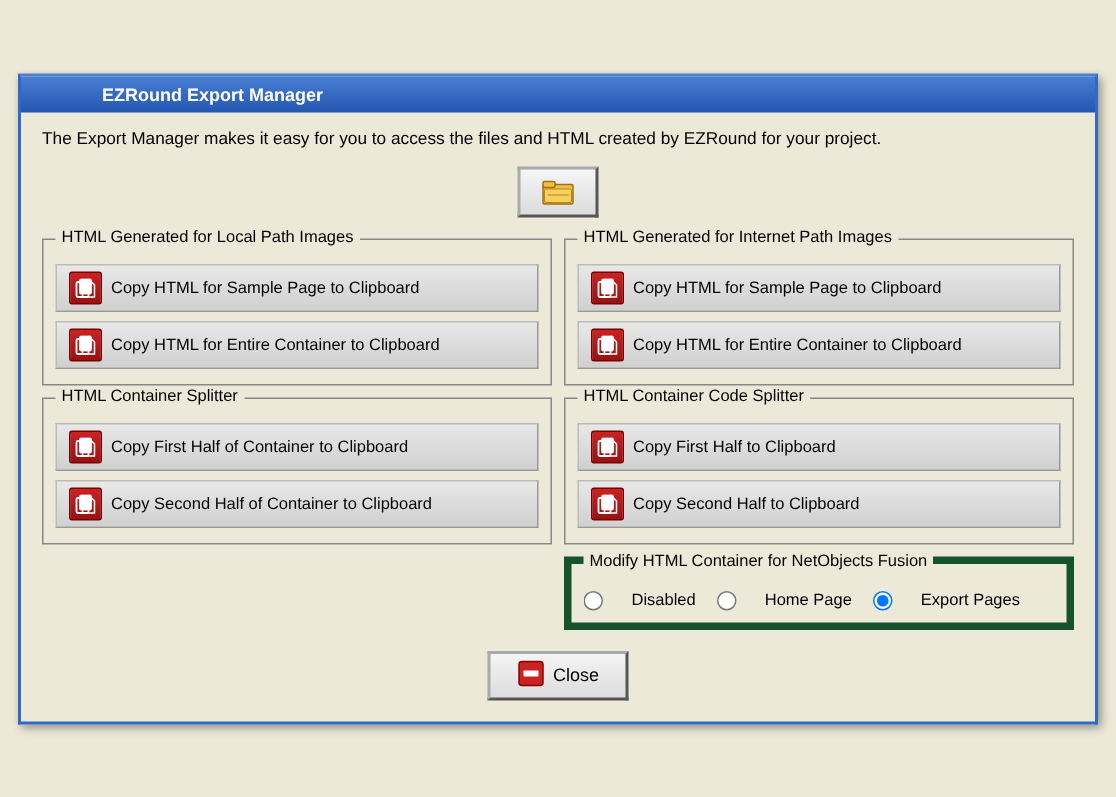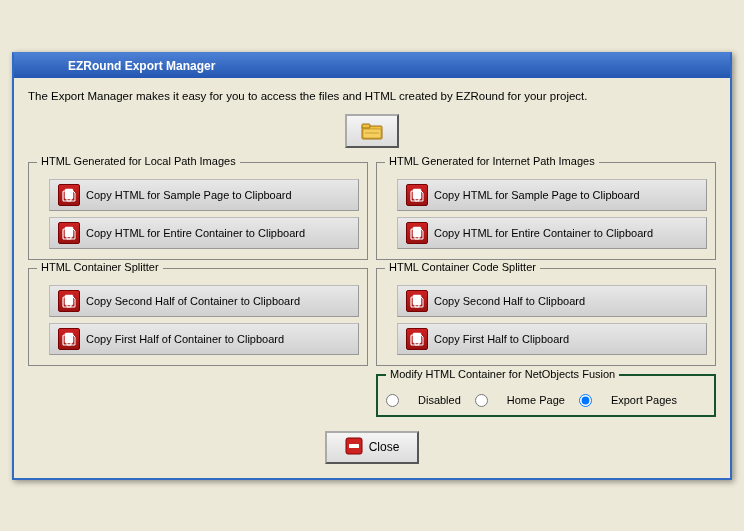--- a/index.html
+++ b/index.html
@@ -65,21 +65,21 @@
       gap: 8px;
     }
     .panel-col {
       flex: 1;
       display: flex;
       flex-direction: column;
       gap: 8px;
     }
     .group-box {
       border: 1px solid #888;
-      padding: 8px 8px 10px 20px;
+      padding: 8px 8px 10px 8px;
       position: relative;
     }
     .group-box-legend {
       position: absolute;
       top: -8px;
       left: 8px;
       background: #ece9d8;
       padding: 0 4px;
       font-size: 11px;
       color: #000;
@@ -121,21 +121,21 @@
       height: 14px;
     }
     .folder-icon {
       width: 22px;
       height: 20px;
       display: inline-flex;
       align-items: center;
       justify-content: center;
     }
     .modify-group {
-      border: 2px solid #14532d;
+      border: 5px solid #14532d;
       padding: 8px 8px 8px 8px;
       position: relative;
       margin-top: 0;
     }
     .modify-legend {
       position: absolute;
       top: -8px;
       left: 8px;
       background: #ece9d8;
       padding: 0 4px;
@@ -238,32 +238,32 @@
           <div class="group-box-content">
             <button class="action-btn">
               <span class="btn-icon">
                 <svg viewBox="0 0 14 14" fill="none">
                   <rect x="3" y="1" width="8" height="10" rx="1" fill="white" stroke="white" stroke-width="0.5"></rect>
                   <rect x="1" y="3" width="8" height="10" rx="1" fill="none" stroke="white" stroke-width="1.2"></rect>
                   <path d="M8 3 L11 6" stroke="white" stroke-width="1"></path>
                   <path d="M9 1 L13 5 L13 13 L5 13 L5 8" stroke="white" stroke-width="1" fill="none"></path>
                 </svg>
               </span>
+              <span>Copy First Half of Container to Clipboard</span>
+            </button>
+            <button class="action-btn">
+              <span class="btn-icon">
+                <svg viewBox="0 0 14 14" fill="none">
+                  <rect x="3" y="1" width="8" height="10" rx="1" fill="white" stroke="white" stroke-width="0.5"></rect>
+                  <rect x="1" y="3" width="8" height="10" rx="1" fill="none" stroke="white" stroke-width="1.2"></rect>
+                  <path d="M8 3 L11 6" stroke="white" stroke-width="1"></path>
+                  <path d="M9 1 L13 5 L13 13 L5 13 L5 8" stroke="white" stroke-width="1" fill="none"></path>
+                </svg>
+              </span>
               <span>Copy Second Half of Container to Clipboard</span>
-            </button>
-            <button class="action-btn">
-              <span class="btn-icon">
-                <svg viewBox="0 0 14 14" fill="none">
-                  <rect x="3" y="1" width="8" height="10" rx="1" fill="white" stroke="white" stroke-width="0.5"></rect>
-                  <rect x="1" y="3" width="8" height="10" rx="1" fill="none" stroke="white" stroke-width="1.2"></rect>
-                  <path d="M8 3 L11 6" stroke="white" stroke-width="1"></path>
-                  <path d="M9 1 L13 5 L13 13 L5 13 L5 8" stroke="white" stroke-width="1" fill="none"></path>
-                </svg>
-              </span>
-              <span>Copy First Half of Container to Clipboard</span>
             </button>
           </div>
         </div>
       </div>
 
       <div class="panel-col">
 
         <div class="group-box">
           <span class="group-box-legend">HTML Generated for Internet Path Images</span>
           <div class="group-box-content">
@@ -297,32 +297,32 @@
           <div class="group-box-content">
             <button class="action-btn">
               <span class="btn-icon">
                 <svg viewBox="0 0 14 14" fill="none">
                   <rect x="3" y="1" width="8" height="10" rx="1" fill="white" stroke="white" stroke-width="0.5"></rect>
                   <rect x="1" y="3" width="8" height="10" rx="1" fill="none" stroke="white" stroke-width="1.2"></rect>
                   <path d="M8 3 L11 6" stroke="white" stroke-width="1"></path>
                   <path d="M9 1 L13 5 L13 13 L5 13 L5 8" stroke="white" stroke-width="1" fill="none"></path>
                 </svg>
               </span>
+              <span>Copy First Half to Clipboard</span>
+            </button>
+            <button class="action-btn">
+              <span class="btn-icon">
+                <svg viewBox="0 0 14 14" fill="none">
+                  <rect x="3" y="1" width="8" height="10" rx="1" fill="white" stroke="white" stroke-width="0.5"></rect>
+                  <rect x="1" y="3" width="8" height="10" rx="1" fill="none" stroke="white" stroke-width="1.2"></rect>
+                  <path d="M8 3 L11 6" stroke="white" stroke-width="1"></path>
+                  <path d="M9 1 L13 5 L13 13 L5 13 L5 8" stroke="white" stroke-width="1" fill="none"></path>
+                </svg>
+              </span>
               <span>Copy Second Half to Clipboard</span>
-            </button>
-            <button class="action-btn">
-              <span class="btn-icon">
-                <svg viewBox="0 0 14 14" fill="none">
-                  <rect x="3" y="1" width="8" height="10" rx="1" fill="white" stroke="white" stroke-width="0.5"></rect>
-                  <rect x="1" y="3" width="8" height="10" rx="1" fill="none" stroke="white" stroke-width="1.2"></rect>
-                  <path d="M8 3 L11 6" stroke="white" stroke-width="1"></path>
-                  <path d="M9 1 L13 5 L13 13 L5 13 L5 8" stroke="white" stroke-width="1" fill="none"></path>
-                </svg>
-              </span>
-              <span>Copy First Half to Clipboard</span>
             </button>
           </div>
         </div>
 
         <div class="modify-group">
           <span class="modify-legend">Modify HTML Container for NetObjects Fusion</span>
           <div class="radio-row">
             <label class="radio-option">
               <input type="radio" name="netobjects" style="">
               <span>Disabled</span>

